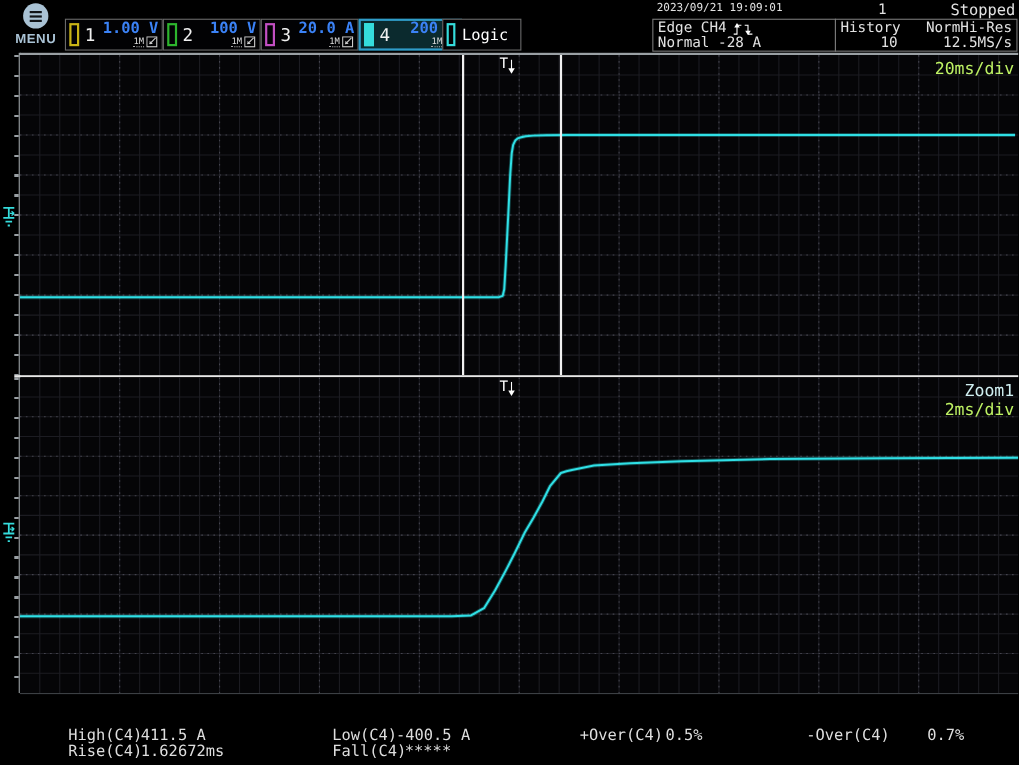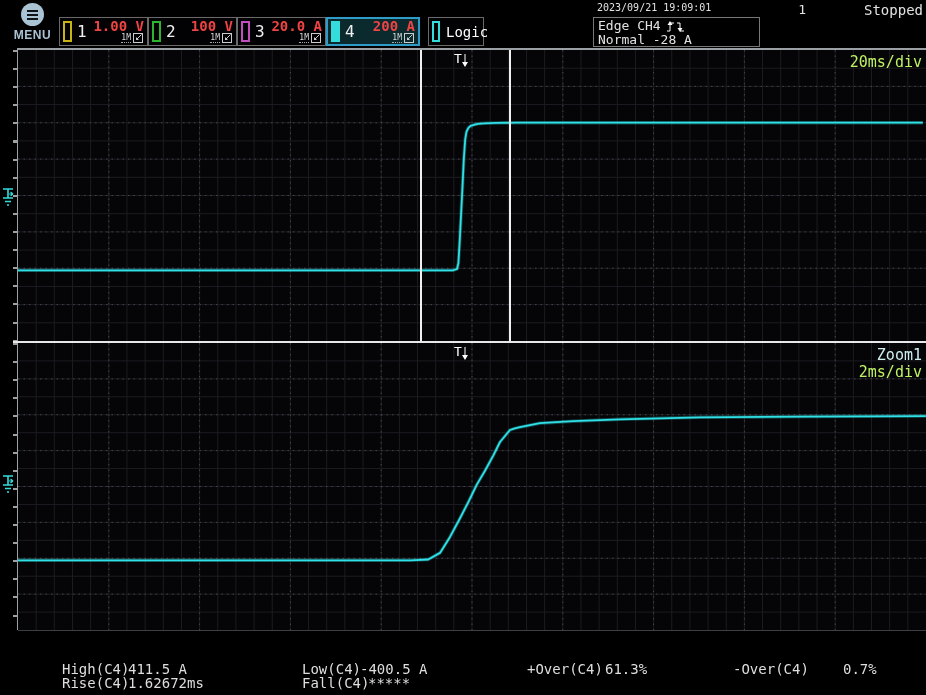--- a/index.html
+++ b/index.html
@@ -13,21 +13,21 @@
                align-items:center;gap:2px;}
   .menu-circle i{display:block;width:11px;height:2px;background:#101418;}
   .menu-label{position:absolute;left:0;top:27px;width:53px;font-family:"Liberation Sans",sans-serif;
               font-weight:bold;font-size:12px;color:#a9c2d4;letter-spacing:.5px;}
   .chbox{top:17px;height:29px;border:1px solid #6a6a6a;background:#020204;display:flex;
          align-items:center;padding:0 3px;box-sizing:border-box;cursor:pointer;}
   .chbox.selected{border:2px solid #2f9cc8;background:#0b2a2e;}
   .ch-ind{width:9px;height:21px;border:2px solid;box-sizing:border-box;flex:0 0 auto;}
   .ch-num{font-size:16px;color:#f0f0f0;margin-left:5px;}
   .ch-right{margin-left:auto;display:flex;flex-direction:column;align-items:flex-end;line-height:13px;}
-  .ch-val{font-size:14px;font-weight:bold;color:#ef4444;white-space:pre;}
+  .ch-val{font-size:14px;font-weight:bold;color:#3b82f6;white-space:pre;}
   .ch-icons{display:flex;align-items:center;gap:2px;height:11px;}
   .imp{font-size:8px;color:#ddd;border-bottom:1px dotted #aaa;line-height:9px;}
   .logic-label{font-size:14px;color:#fff;margin-left:6px;}
   .dt{left:597px;top:2px;font-size:10px;white-space:pre;}
   .acq-count{left:770px;top:2px;width:36px;text-align:right;font-size:13px;}
   .run-state{top:2px;right:3px;font-size:14px;}
   .infobox{top:17px;height:30px;border:1px solid #787878;box-sizing:border-box;
            font-size:13px;line-height:14px;padding:1px 4px;cursor:pointer;}
   .trigbox{left:593px;width:167px;}
   .histbox{left:759px;width:166px;}
@@ -119,21 +119,21 @@
       <span class="ch-icons">
           <span class="imp">1M</span>
         <svg width="11" height="11">
             <rect x="0.5" y="0.5" width="9" height="9" fill="none" stroke="#ccc"></rect>
             <path d="M8.5,1.5 L3,7" stroke="#ccc" fill="none"></path>
             <path d="M3,7 l3,0 l-3,-3 z" fill="#ccc"></path>
           </svg>
         </span>
     </span>
   </div>
-  <div class="abs chbox" style="left:428px;width:56px;">
+  <div class="abs chbox" style="left:402px;width:72px;">
     <span class="ch-ind" style="border-color:#35dcdc;width:8px;"></span>
     <span class="logic-label">Logic</span>
   </div>
 
   <div class="abs dt">2023/09/21 19:09:01</div>
   <div class="abs acq-count">1</div>
   <div class="abs run-state">Stopped</div>
 
   <div class="abs infobox trigbox">
     <div class="tline"><span>Edge CH4</span>
@@ -146,20 +146,30 @@
         <svg width="9" height="13">
             <path d="M1,3 H4 V9" stroke="#fff" fill="none"></path>
             <path d="M4,12 l-2.5,-4 h5 z" fill="#fff"></path>
             <path d="M4,11 H8" stroke="#fff" fill="none"></path>
           </svg>
       </span>
     </div>
     <div class="tline"><span>Normal -28 A</span></div>
   </div>
 
+  <div class="abs infobox histbox">
+    <div class="hline1">
+      <span>History</span>
+      <span><span>Norm</span><span>Hi-Res</span></span>
+    </div>
+    <div class="hline2">
+      <span class="hcount">10</span>
+      <span class="hrate">12.5MS/s</span>
+    </div>
+  </div>
 
   <div class="abs grat-top"></div>
   <div class="abs grat-left"></div>
   <div class="abs tickstrip" style="top:50px;height:291px;"></div>
   <div class="abs tickstrip" style="top:343px;height:287px;"></div>
   <div class="abs separator"></div>
   <div class="abs grat-bottom"></div>
 
   <div class="abs wavewin" style="top:50px;width:908px;height:291px;">
     <svg width="908" height="291" style="position:absolute;left:0;top:0;">
@@ -203,17 +213,17 @@
 
   <span class="abs meas" style="left:62px;top:662px;">High(C4)</span>
   <span class="abs meas" style="left:128px;top:662px;">411.5 A</span>
   <span class="abs meas" style="left:62px;top:676px;">Rise(C4)</span>
   <span class="abs meas" style="left:128px;top:676px;">1.62672ms</span>
   <span class="abs meas" style="left:302px;top:662px;">Low(C4)</span>
   <span class="abs meas" style="left:360px;top:662px;">-400.5 A</span>
   <span class="abs meas" style="left:302px;top:676px;">Fall(C4)</span>
   <span class="abs meas" style="left:368px;top:676px;">*****</span>
   <span class="abs meas" style="left:527px;top:662px;">+Over(C4)</span>
-  <span class="abs meas" style="left:605px;top:662px;">61.3%</span>
+  <span class="abs meas" style="left:605px;top:662px;">0.5%</span>
   <span class="abs meas" style="left:733px;top:662px;">-Over(C4)</span>
   <span class="abs meas" style="left:843px;top:662px;">0.7%</span>
 
 </div>
 
 </body></html>

